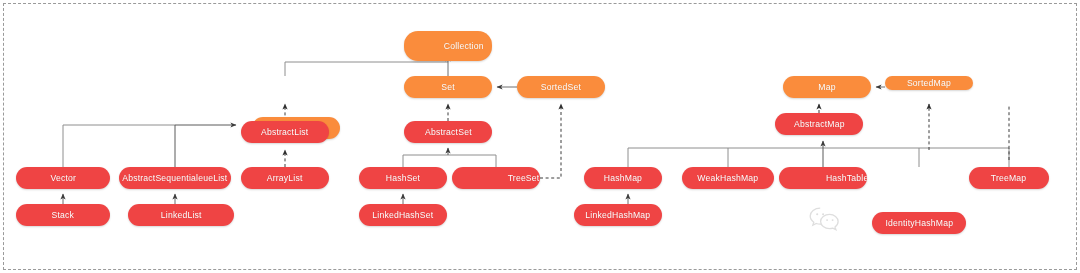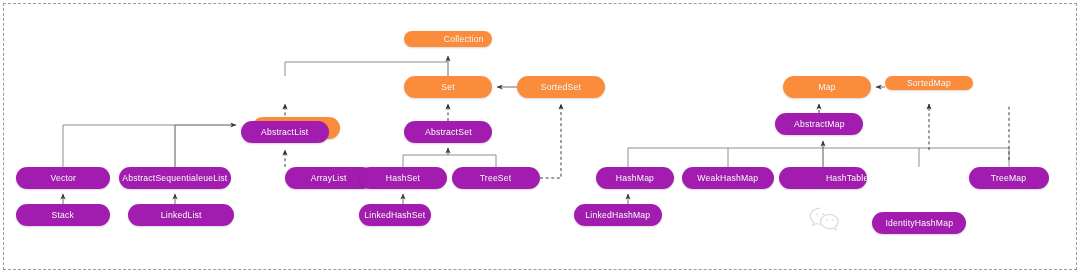--- a/index.html
+++ b/index.html
@@ -25,21 +25,21 @@
     border-radius:14px;
     color:#ffffff;
     font-size:9px;
     letter-spacing:.2px;
     white-space:nowrap;
     overflow:hidden;
     text-shadow:0 0 1px rgba(0,0,0,.18);
     box-shadow:0 1px 2px rgba(0,0,0,.16);
   }
   .node.iface{background:#fa8c3c;}
-  .node.clazz{background:#a21caf;}
+  .node.clazz{background:#ef4444;}
   .node .lbl{display:block;transform:scale(.96);}
   
   #watermark{
     position:absolute;
     display:flex;align-items:center;gap:7px;
     color:#d8d8d8;
     user-select:none;
   }
   #watermark .wm-text{
     font-size:20px;
@@ -105,21 +105,21 @@
       <path d="M819,113 L819,104" marker-end="url(#arwl)"></path>
 
       <path d="M540,178 L561,178 L561,104" marker-end="url(#arwl)"></path>
 
       <path d="M1009,160 L1009,104"></path>
       <path d="M929,150 L929,104" marker-end="url(#arwl)"></path>
     </g>
   </svg>
 
   <div id="nodes">
-      <div class="node iface" style="left: 404px; top: 31px; width: 88px; height: 16px; padding-left: 32px;">
+      <div class="node iface" style="left: 404px; top: 31px; width: 88px; height: 30px; padding-left: 32px;">
         <span class="lbl">Collection</span>
       </div>
       <div class="node iface" style="left: 252px; top: 76px; width: 88px; height: 22px; margin-top: 41px;">
         <span class="lbl">List</span>
       </div>
       <div class="node iface" style="left: 404px; top: 76px; width: 88px; height: 22px;">
         <span class="lbl">Set</span>
       </div>
       <div class="node iface" style="left: 517px; top: 76px; width: 88px; height: 22px;">
         <span class="lbl">SortedSet</span>
@@ -138,39 +138,39 @@
       </div>
       <div class="node clazz" style="left: 775px; top: 113px; width: 88px; height: 22px;">
         <span class="lbl">AbstractMap</span>
       </div>
       <div class="node clazz" style="left: 16px; top: 167px; width: 94px; height: 22px;">
         <span class="lbl">Vector</span>
       </div>
       <div class="node clazz" style="left: 119px; top: 167px; width: 112px; height: 22px;">
         <span class="lbl">AbstractSequentialeueList</span>
       </div>
-      <div class="node clazz" style="left: 241px; top: 167px; width: 88px; height: 22px; margin-left: 44px;">
+      <div class="node clazz" style="left: 241px; top: 167px; width: 88px; height: 22px;">
         <span class="lbl">ArrayList</span>
       </div>
       <div class="node clazz" style="left: 16px; top: 204px; width: 94px; height: 22px;">
         <span class="lbl">Stack</span>
       </div>
       <div class="node clazz" style="left: 128px; top: 204px; width: 106px; height: 22px; text-align: center;">
         <span class="lbl">LinkedList</span>
       </div>
       <div class="node clazz" style="left: 359px; top: 167px; width: 88px; height: 22px;">
         <span class="lbl">HashSet</span>
       </div>
-      <div class="node clazz" style="left: 452px; top: 167px; width: 88px; height: 22px;">
+      <div class="node clazz" style="left: 452px; top: 167px; width: 88px; height: 22px; justify-content: flex-end;">
         <span class="lbl">TreeSet</span>
       </div>
-      <div class="node clazz" style="left: 359px; top: 204px; width: 72px; height: 22px;">
+      <div class="node clazz" style="left: 359px; top: 204px; width: 88px; height: 22px;">
         <span class="lbl">LinkedHashSet</span>
       </div>
-      <div class="node clazz" style="left: 584px; top: 167px; width: 78px; height: 22px; margin-left: 12px;">
+      <div class="node clazz" style="left: 584px; top: 167px; width: 78px; height: 22px;">
         <span class="lbl">HashMap</span>
       </div>
       <div class="node clazz" style="left: 682px; top: 167px; width: 92px; height: 22px;">
         <span class="lbl">WeakHashMap</span>
       </div>
       <div class="node clazz" style="left: 779px; top: 167px; width: 88px; height: 22px; padding-left: 48px;">
         <span class="lbl">HashTable</span>
       </div>
       <div class="node clazz" style="left: 872px; top: 167px; width: 94px; height: 22px; margin-top: 45px;">
         <span class="lbl">IdentityHashMap</span>

